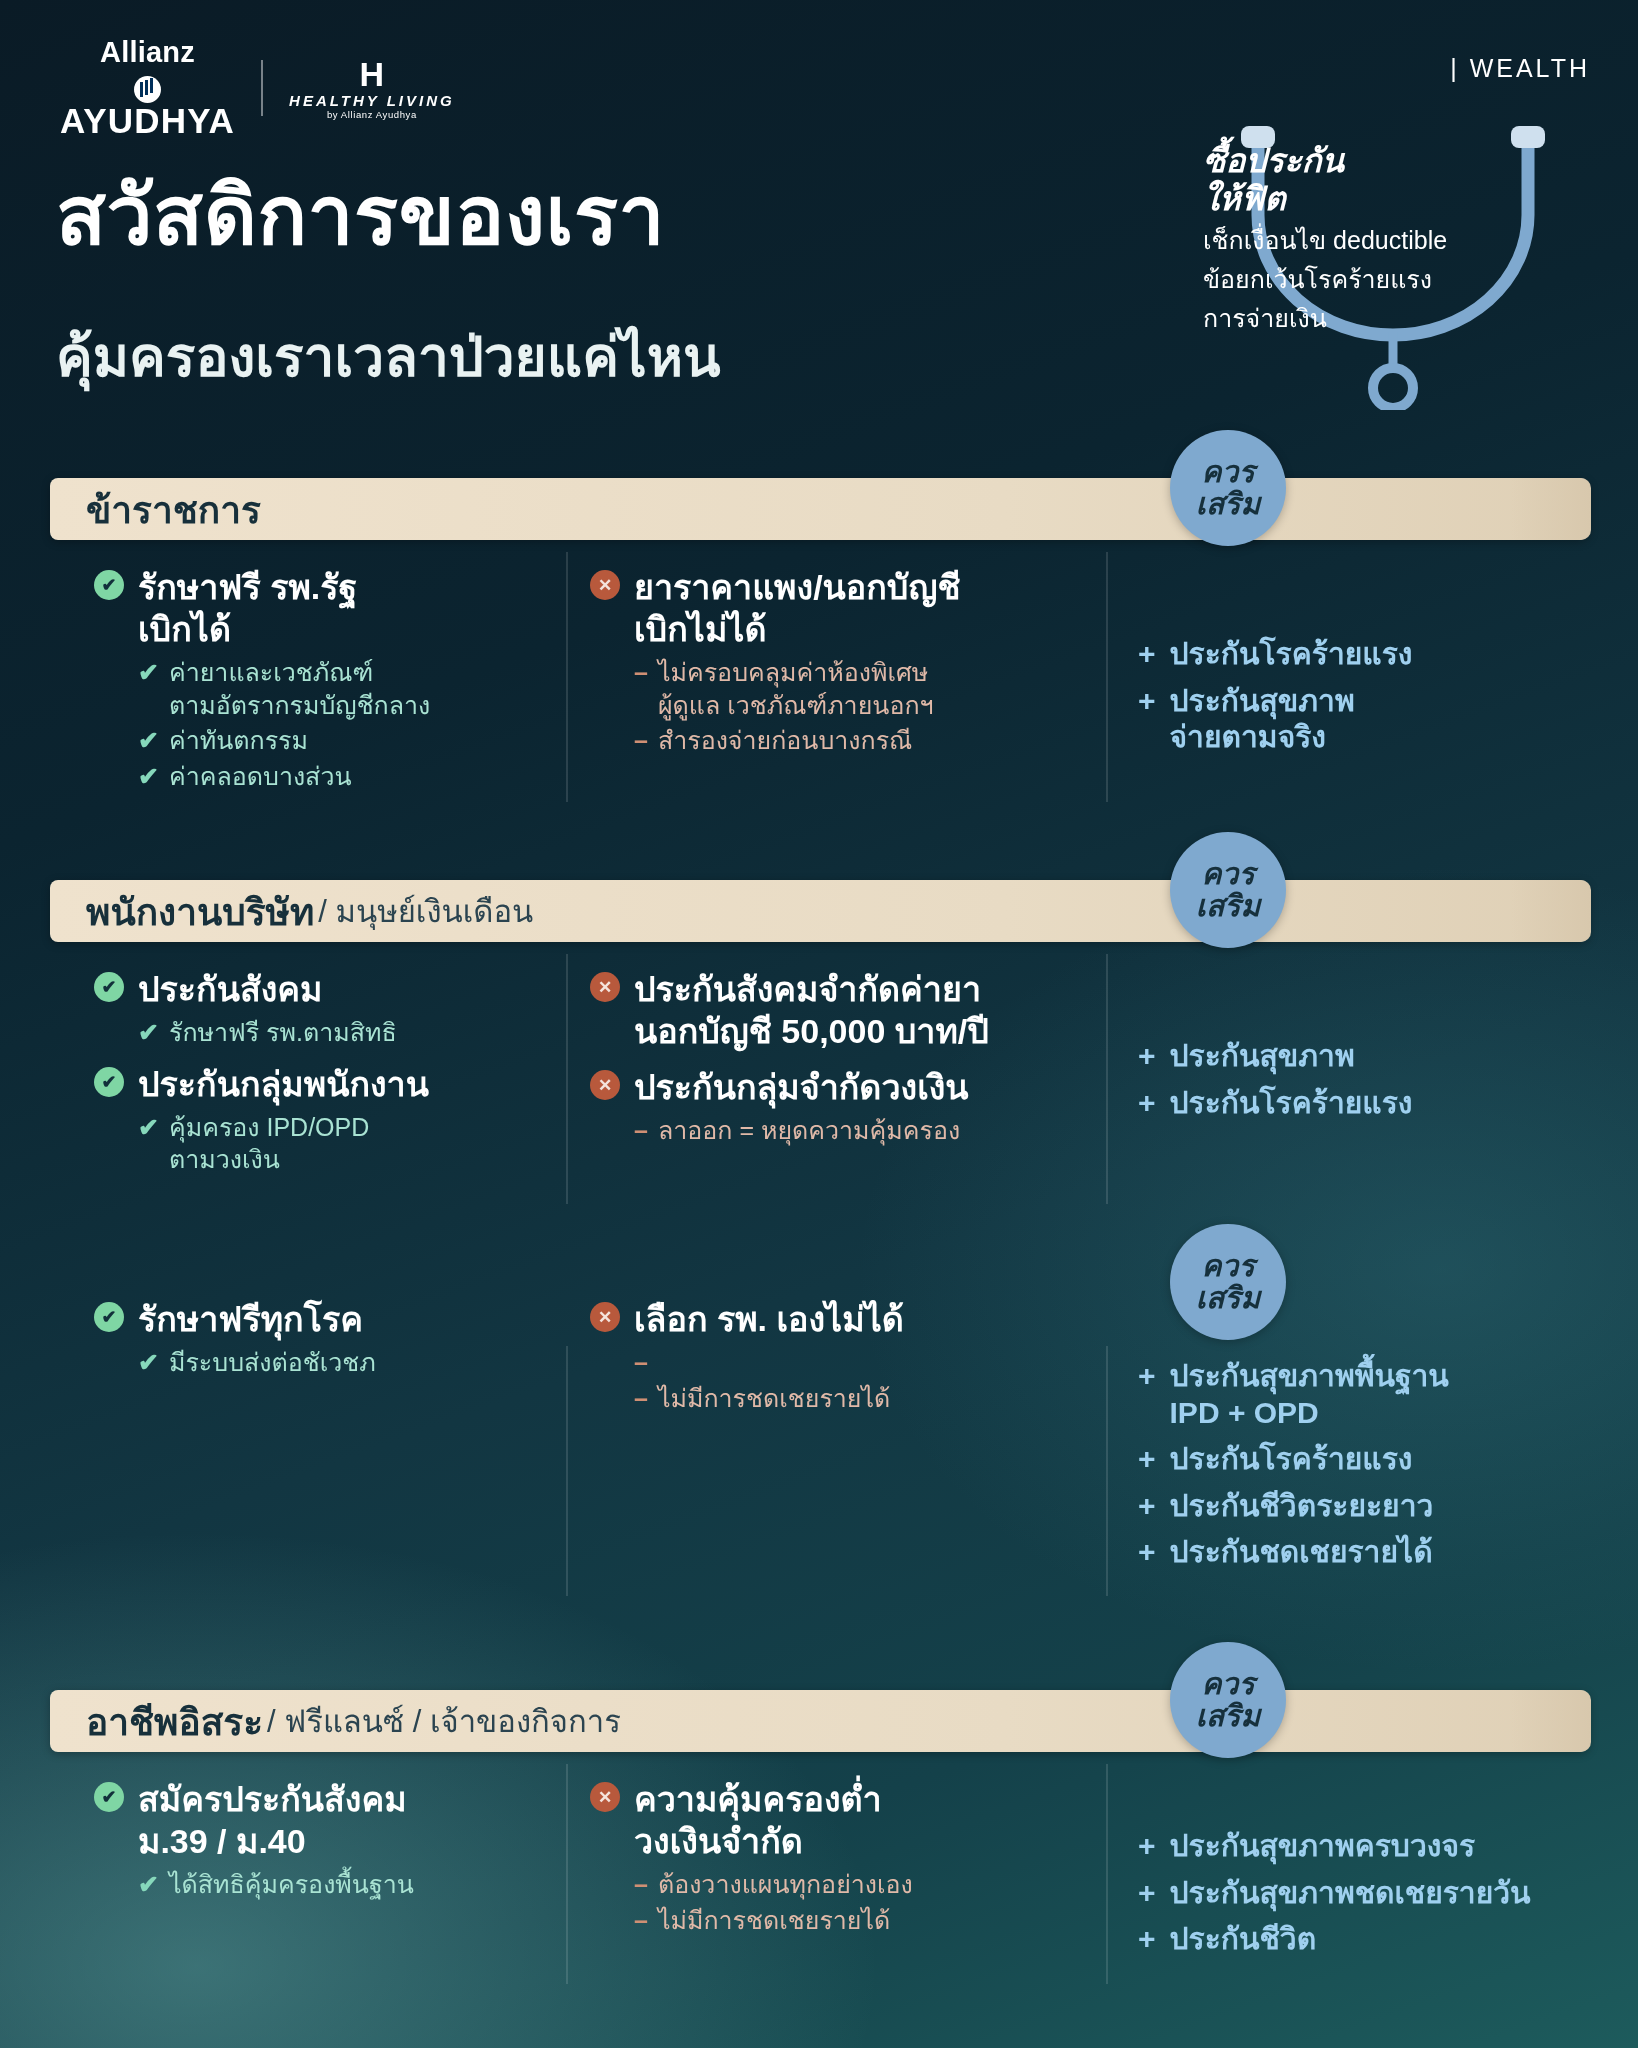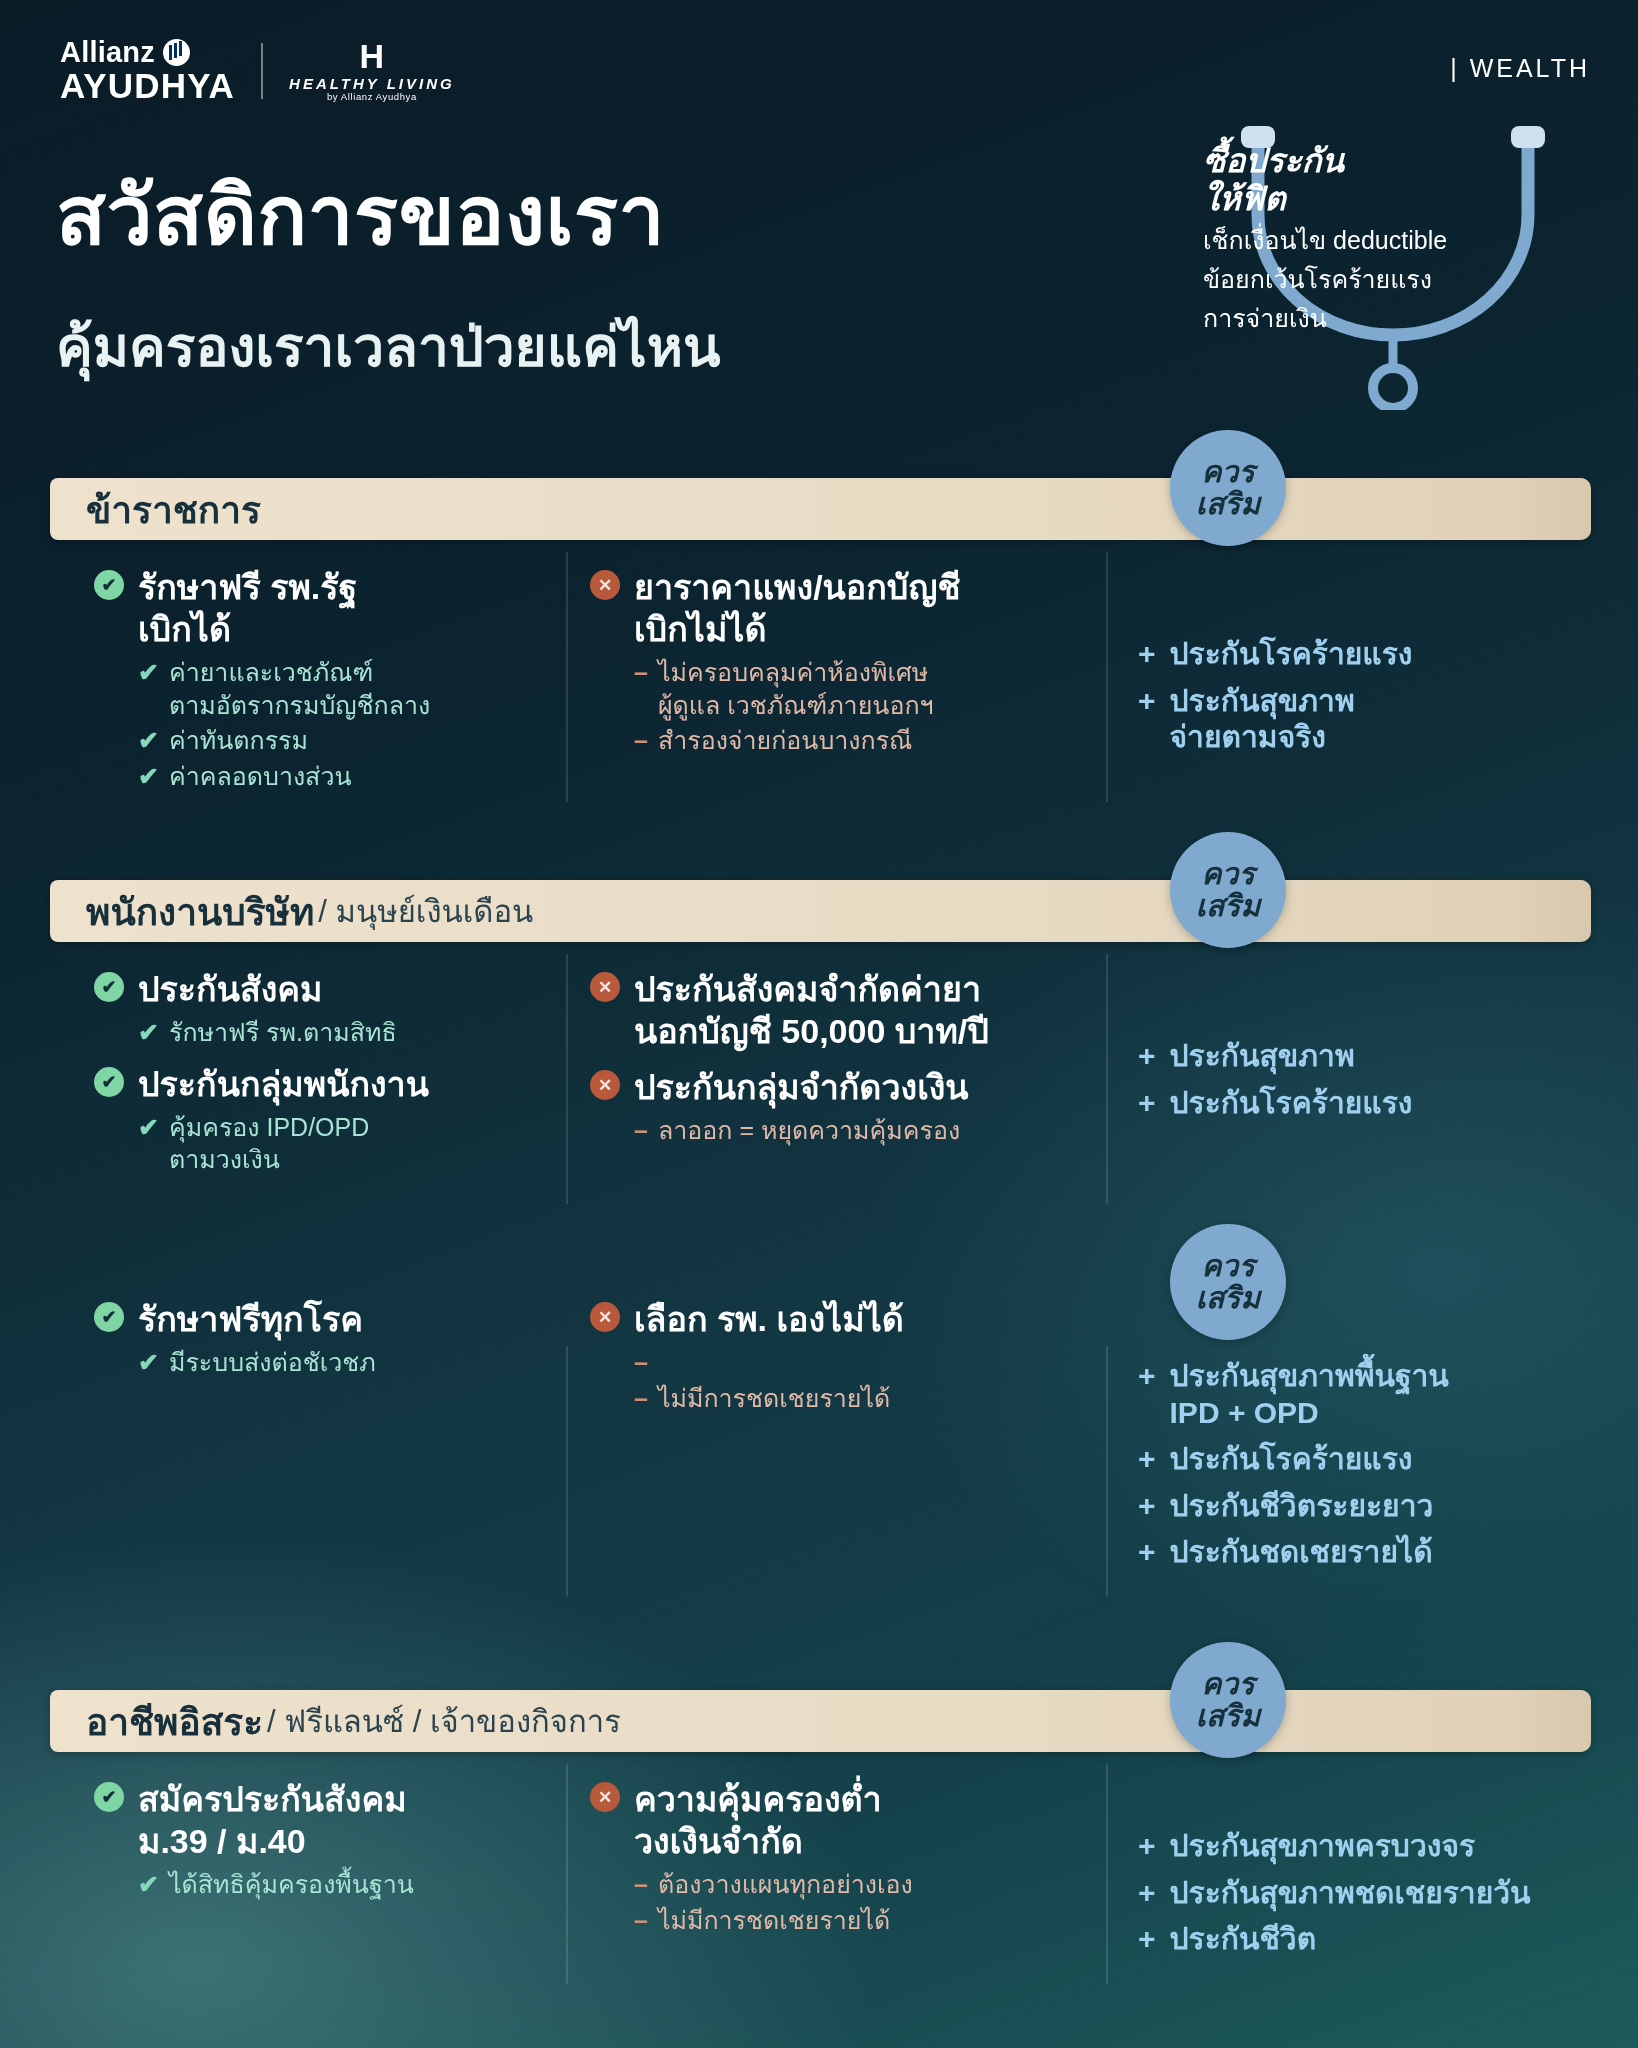--- a/index.html
+++ b/index.html
@@ -19,21 +19,21 @@
       radial-gradient(ellipse 1100px 700px at 12% 96%, rgba(120,190,185,0.40) 0%, rgba(120,190,185,0.0) 62%),
       radial-gradient(ellipse 900px 620px at 88% 62%, rgba(60,130,140,0.30) 0%, rgba(60,130,140,0.0) 65%),
       linear-gradient(160deg, #0a1b26 0%, #0b2430 32%, #123642 60%, #14414a 80%, #1d5b5c 100%);
     overflow: hidden;
   }
 
   
   .header { position: absolute; top: 38px; left: 60px; right: 48px; height: 70px; }
   .logo-block { display: flex; align-items: center; gap: 26px; }
   .allianz { color: #fff; line-height: 1.02; }
-  .allianz .l1 { font-size: 29px; font-weight: bold; letter-spacing: .2px; display: flex; align-items: center; gap: 8px;}
+  .allianz .l1 { font-size: 29px; font-weight: bold; letter-spacing: .2px; display: flex; align-items: center; gap: 8px; flex-direction: column;}
   .allianz .l2 { font-size: 35px; font-weight: bold; letter-spacing: 1.2px; }
   .az-mark {
     display:inline-block; width: 27px; height: 27px; border-radius: 50%;
     background:#fff; position: relative; vertical-align: middle;
   }
   .az-mark::before {
     content:""; position:absolute; left:6px; top:6px; width:3px; height:15px; background:#00305b;
     box-shadow: 5px -2px 0 0 #00305b, 10px -4px 0 0 #00305b;
   }
   .divider-v { width: 2px; height: 56px; background: rgba(255,255,255,.45); }
@@ -46,21 +46,21 @@
     font-size: 25px; letter-spacing: 3px; font-weight: 500;
   }
 
   
   .title-main {
     position: absolute; left: 56px; top: 175px;
     font-size: 82px; font-weight: bold; color: #fff; letter-spacing: .5px;
     line-height: 1;
   }
   .title-sub {
-    position: absolute; left: 56px; top: 320px;
+    position: absolute; left: 56px; top: 330px;
     font-size: 55px; font-weight: bold; color: #e9f2f2; line-height: 1;
   }
 
   
   .steth { position: absolute; right: 55px; top: 120px; width: 380px; height: 290px; }
   .steth svg { position: absolute; left: 0; top: 0; }
   .steth-txt {
     position: absolute; left: 0; top: 22px; width: 380px; text-align: left;
     color: #fff;
   }

